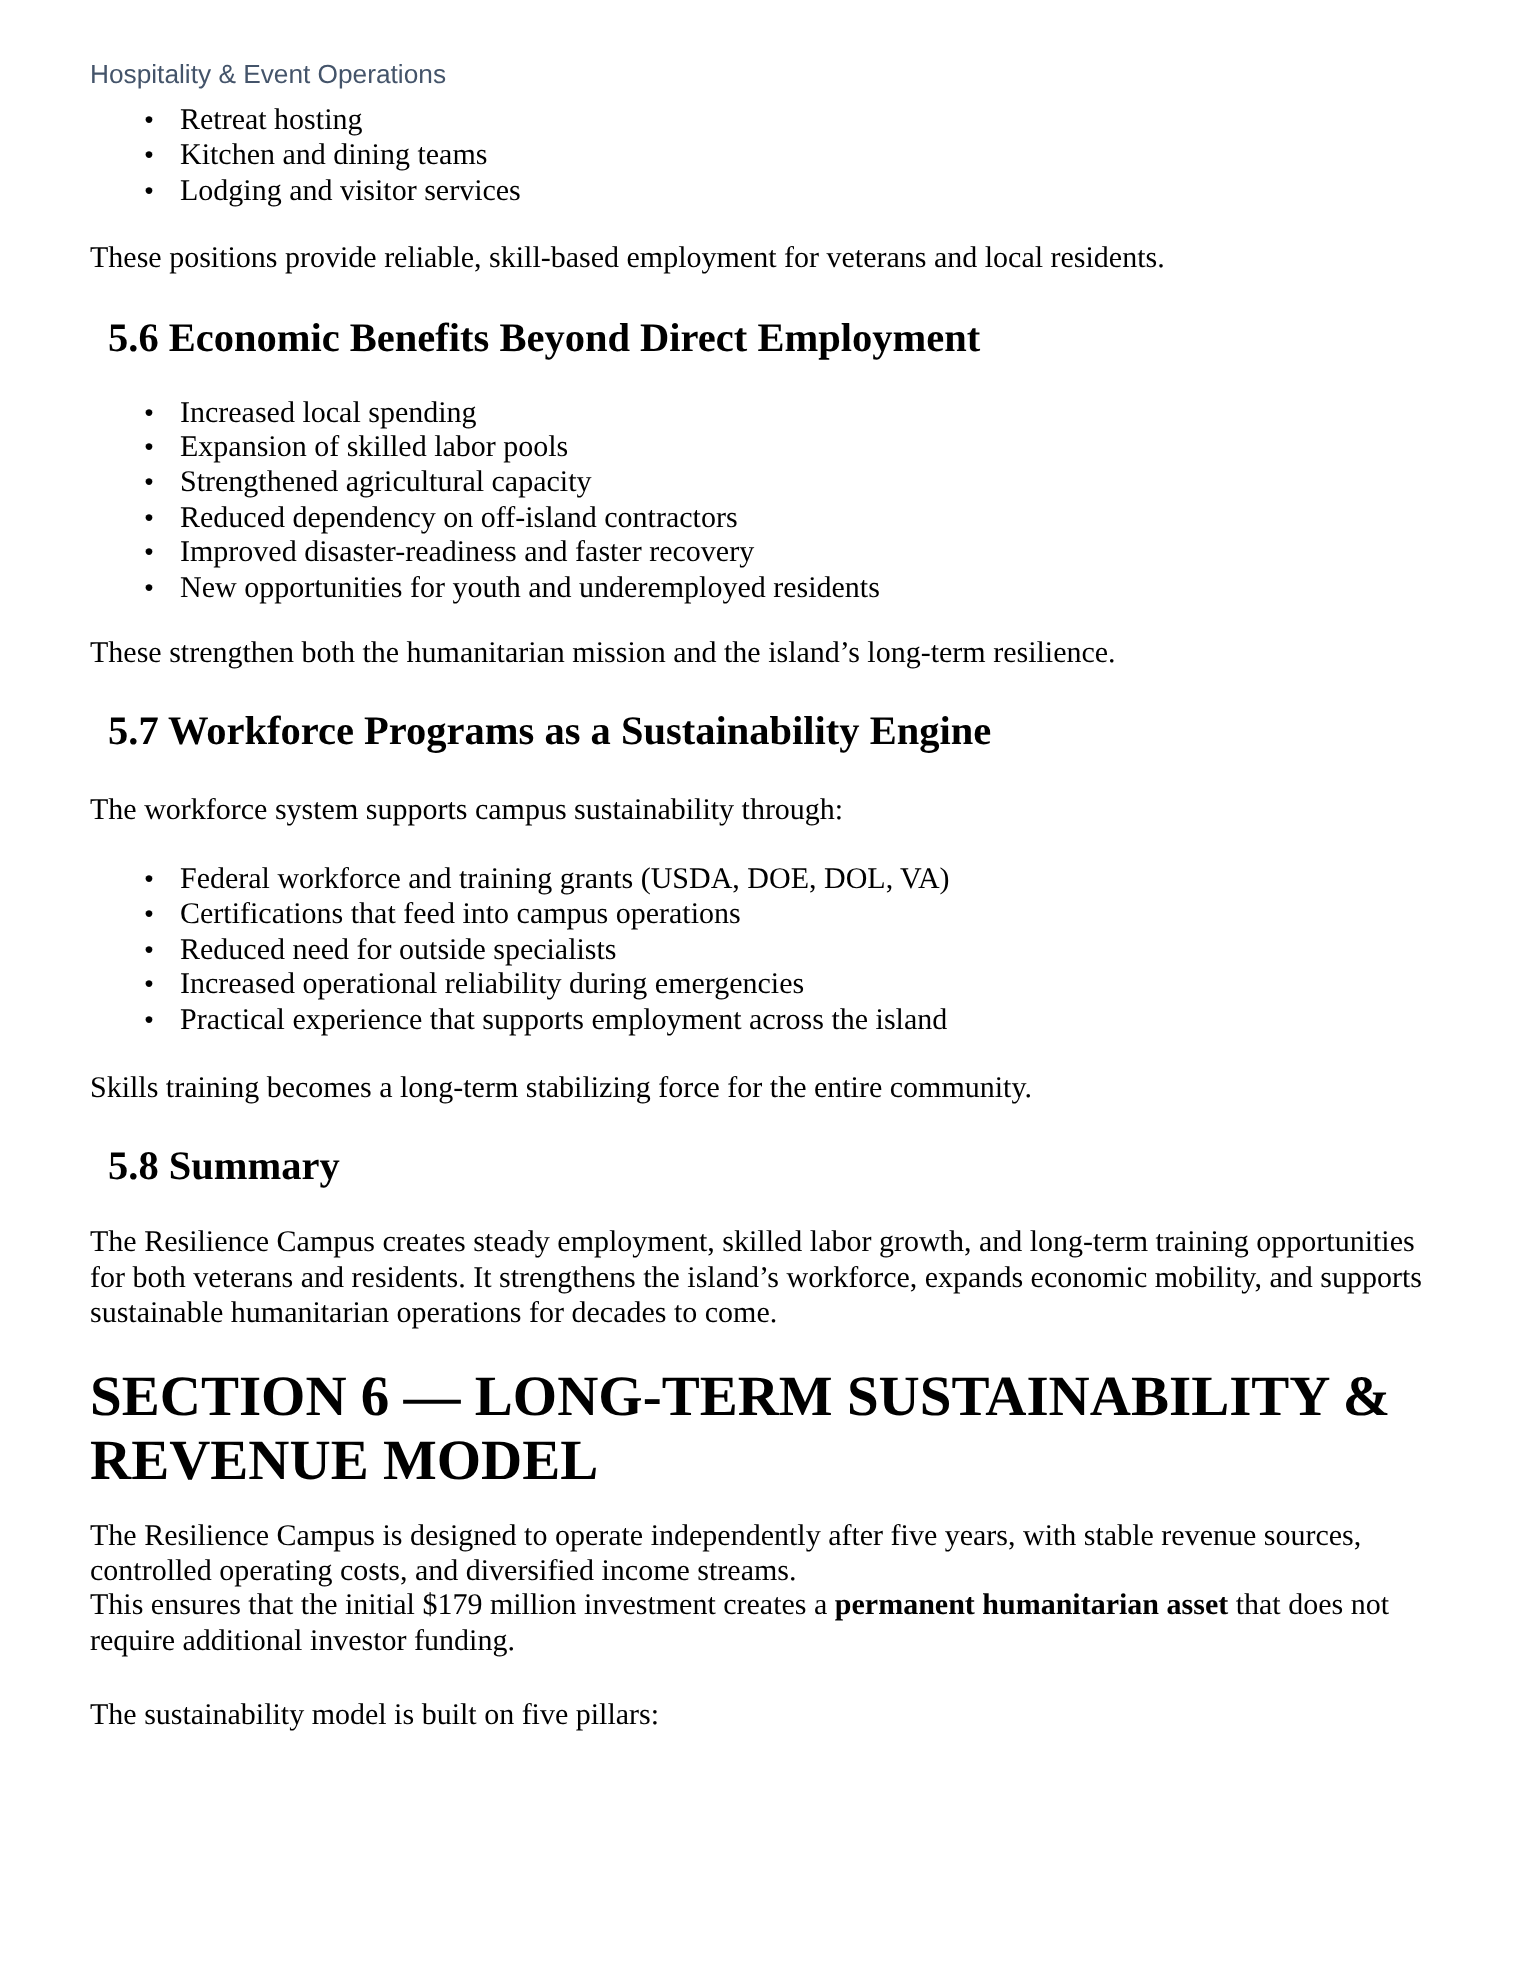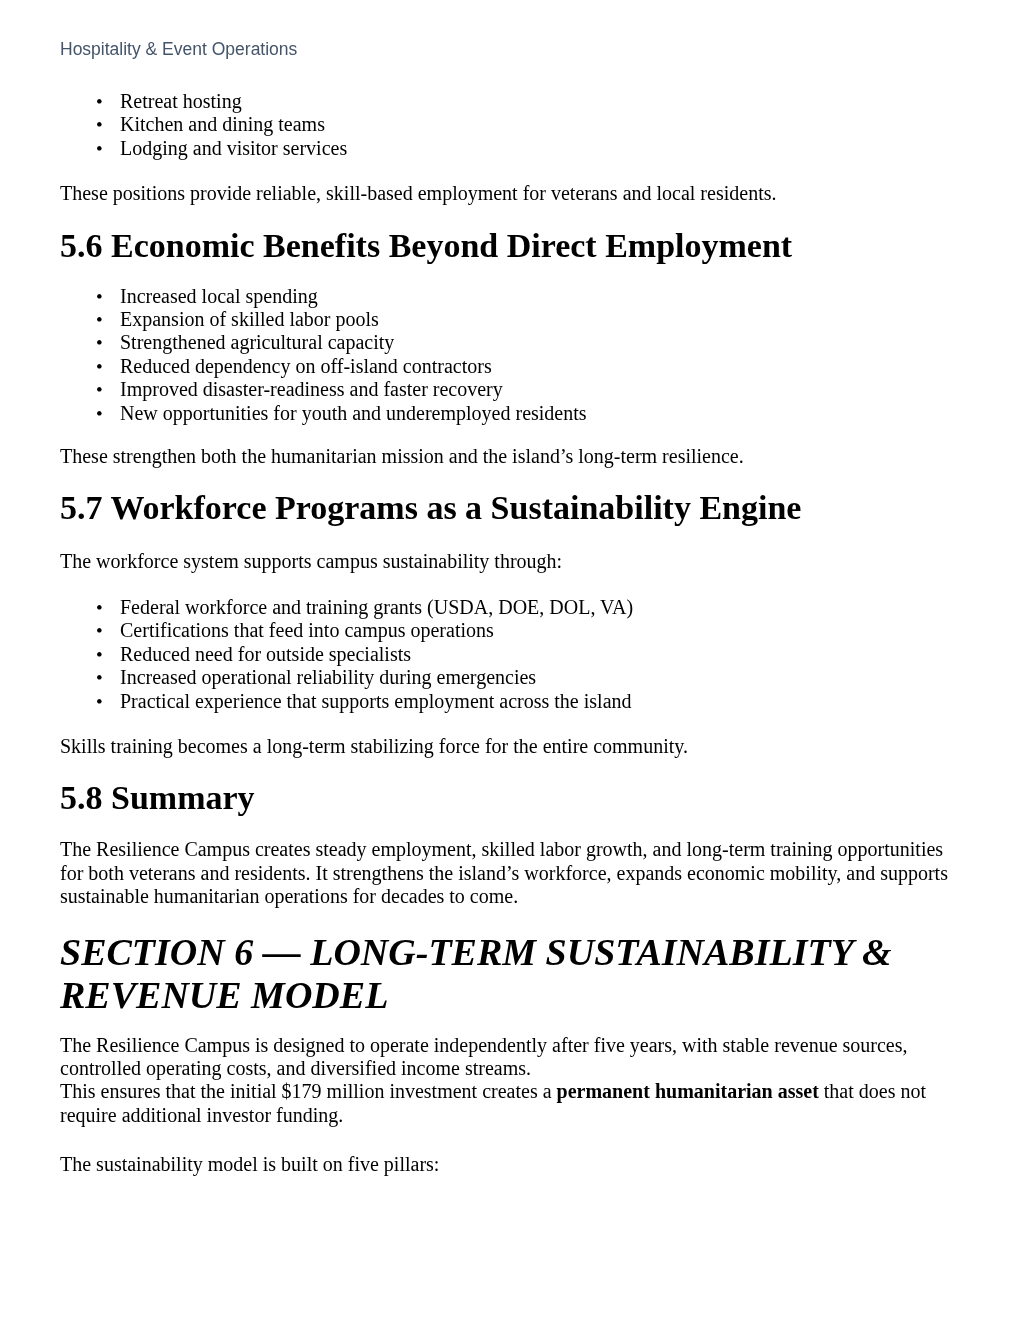--- a/index.html
+++ b/index.html
@@ -21,32 +21,31 @@
     line-height: 22px;
     color: #44546A;
   }
   .p {
     font-size: 20px;
     line-height: 23.4px;
     margin: 0;
   }
   .h2 {
     font-family: "Liberation Serif", serif;
-    font-size: 34px;
+    font-size: 27px;
     line-height: 32px;
     font-weight: bold;
-    margin: 0;
+    margin: 12px;
   }
   .h1 {
     font-family: "Liberation Serif", serif;
     font-size: 38px;
     line-height: 43px;
     font-weight: bold;
     margin: 0;
-    font-style: italic;
   }
   ul.blist {
     list-style: none;
     margin: 0;
     padding: 0;
   }
   ul.blist li {
     position: relative;
     padding-left: 60px;
     font-size: 20px;
@@ -61,21 +60,21 @@
   }
   b { font-weight: bold; }
 </style>
 </head>
 <body>
 
 <div class="page">
 
   <div class="hdr">Hospitality &amp; Event Operations</div>
 
-  <ul class="blist" style="margin-top:30px">
+  <ul class="blist" style="margin-top:9px">
     <li><span>Retreat hosting</span></li>
     <li><span>Kitchen and dining teams</span></li>
     <li><span>Lodging and visitor services</span></li>
   </ul>
 
   <p class="p" style="margin-top:22px">These positions provide reliable, skill-based employment for veterans and local residents.</p>
 
   <h2 class="h2" style="margin-top:24px">5.6 Economic Benefits Beyond Direct Employment</h2>
 
 

